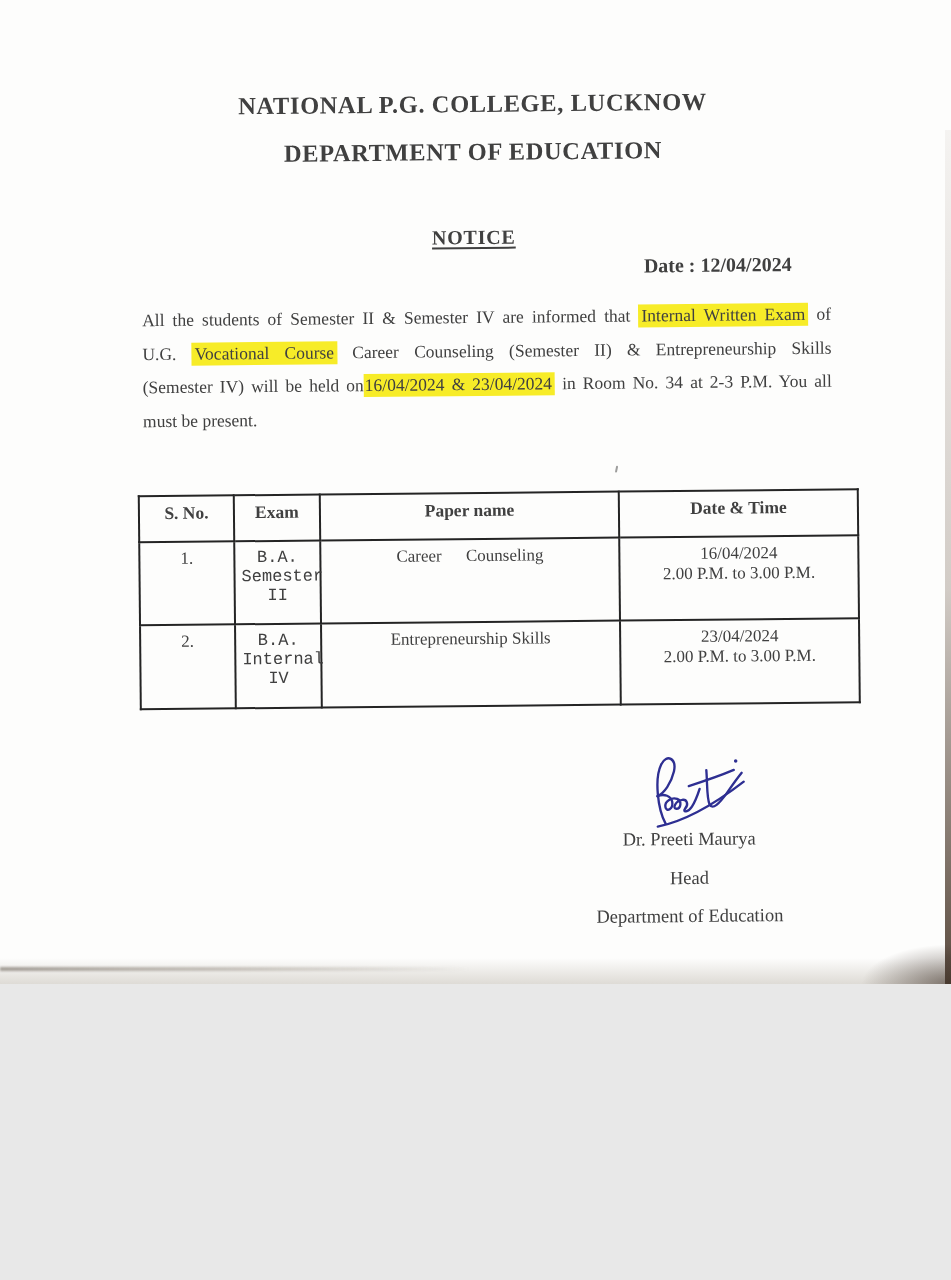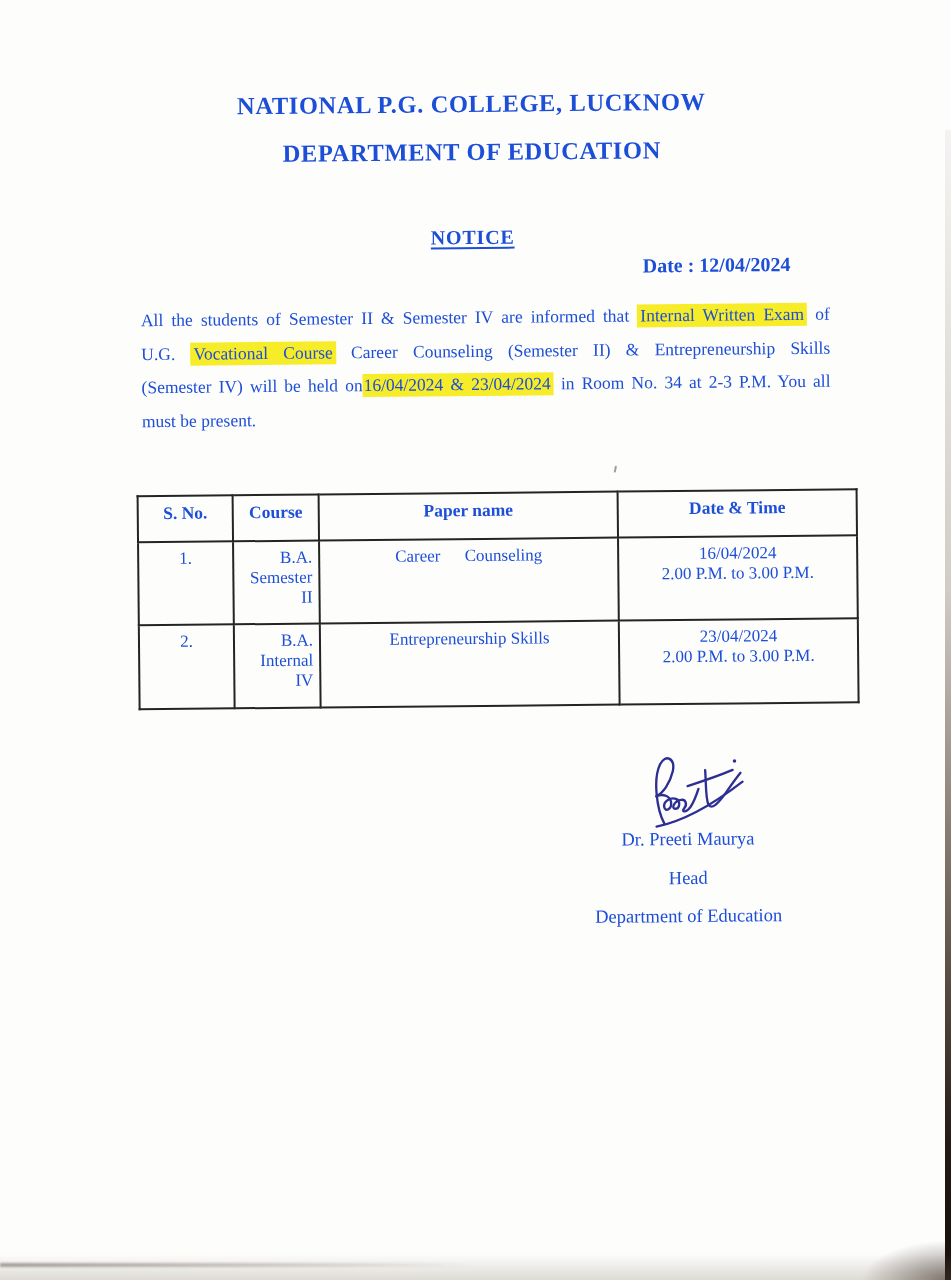--- a/index.html
+++ b/index.html
@@ -1,22 +1,22 @@
 <!DOCTYPE html>
 <html><head>
 <meta charset="utf-8">
 <style>
   html,body{margin:0;padding:0;background:#e8e8e8;}
   .page{
     position:relative;
-    width:951px;height:1280px;
+    width:951px;height:984px;
     background:#fdfdfc;
     overflow:hidden;
     font-family:"Liberation Serif","DejaVu Serif",serif;
-    color:#1d4ed8;
+    color:#404040;
   }
   .content{
     position:absolute;inset:0;
     transform:rotate(-0.55deg);
     transform-origin:50% 42%;
   }
   .title1{
     position:absolute;top:90px;left:0;width:100%;
     text-align:center;font-size:24.5px;font-weight:bold;
     letter-spacing:0.6px;
@@ -58,21 +58,21 @@
   table.sched td,table.sched th{
     border:2px solid #242424;
     vertical-align:top;
     padding:6px 6px 4px 6px;
   }
   table.sched th{
     font-size:17.5px;font-weight:bold;text-align:center;
     height:46px;box-sizing:border-box;
   }
   td.c{text-align:center;}
-  td.classcell{text-align:right;padding-left:9px;width:70px;}
+  td.classcell{text-align:center;padding-left:9px;width:70px;font-family:Liberation Mono, monospace;}
   tr.r1 td{height:83px;box-sizing:border-box;}
   tr.r2 td{height:84px;box-sizing:border-box;}
   td.paper1{word-spacing:20px;}
   .dt{display:block;text-align:center;}
   .sig-svg{position:absolute;left:642px;top:754px;width:108px;height:80px;}
   .sig-line{
     position:absolute;left:540px;width:290px;
     text-align:center;font-size:18.5px;
   }
   .sig-name{top:831px;}
@@ -130,21 +130,21 @@
     <table class="sched">
       <colgroup>
         <col style="width:95px">
           <col style="width:86px">
           <col style="width:299px">
           <col style="width:239px">
       </colgroup>
       <thead>
         <tr>
           <th>S. No.</th>
-          <th>Course</th>
+          <th>Exam</th>
           <th>Paper name</th>
           <th>Date &amp; Time</th>
         </tr>
       </thead>
       <tbody>
         <tr class="r1">
           <td class="c">1.</td>
           <td class="classcell">B.A. Semester II</td>
           <td class="c paper1">Career Counseling</td>
           <td class="c">

